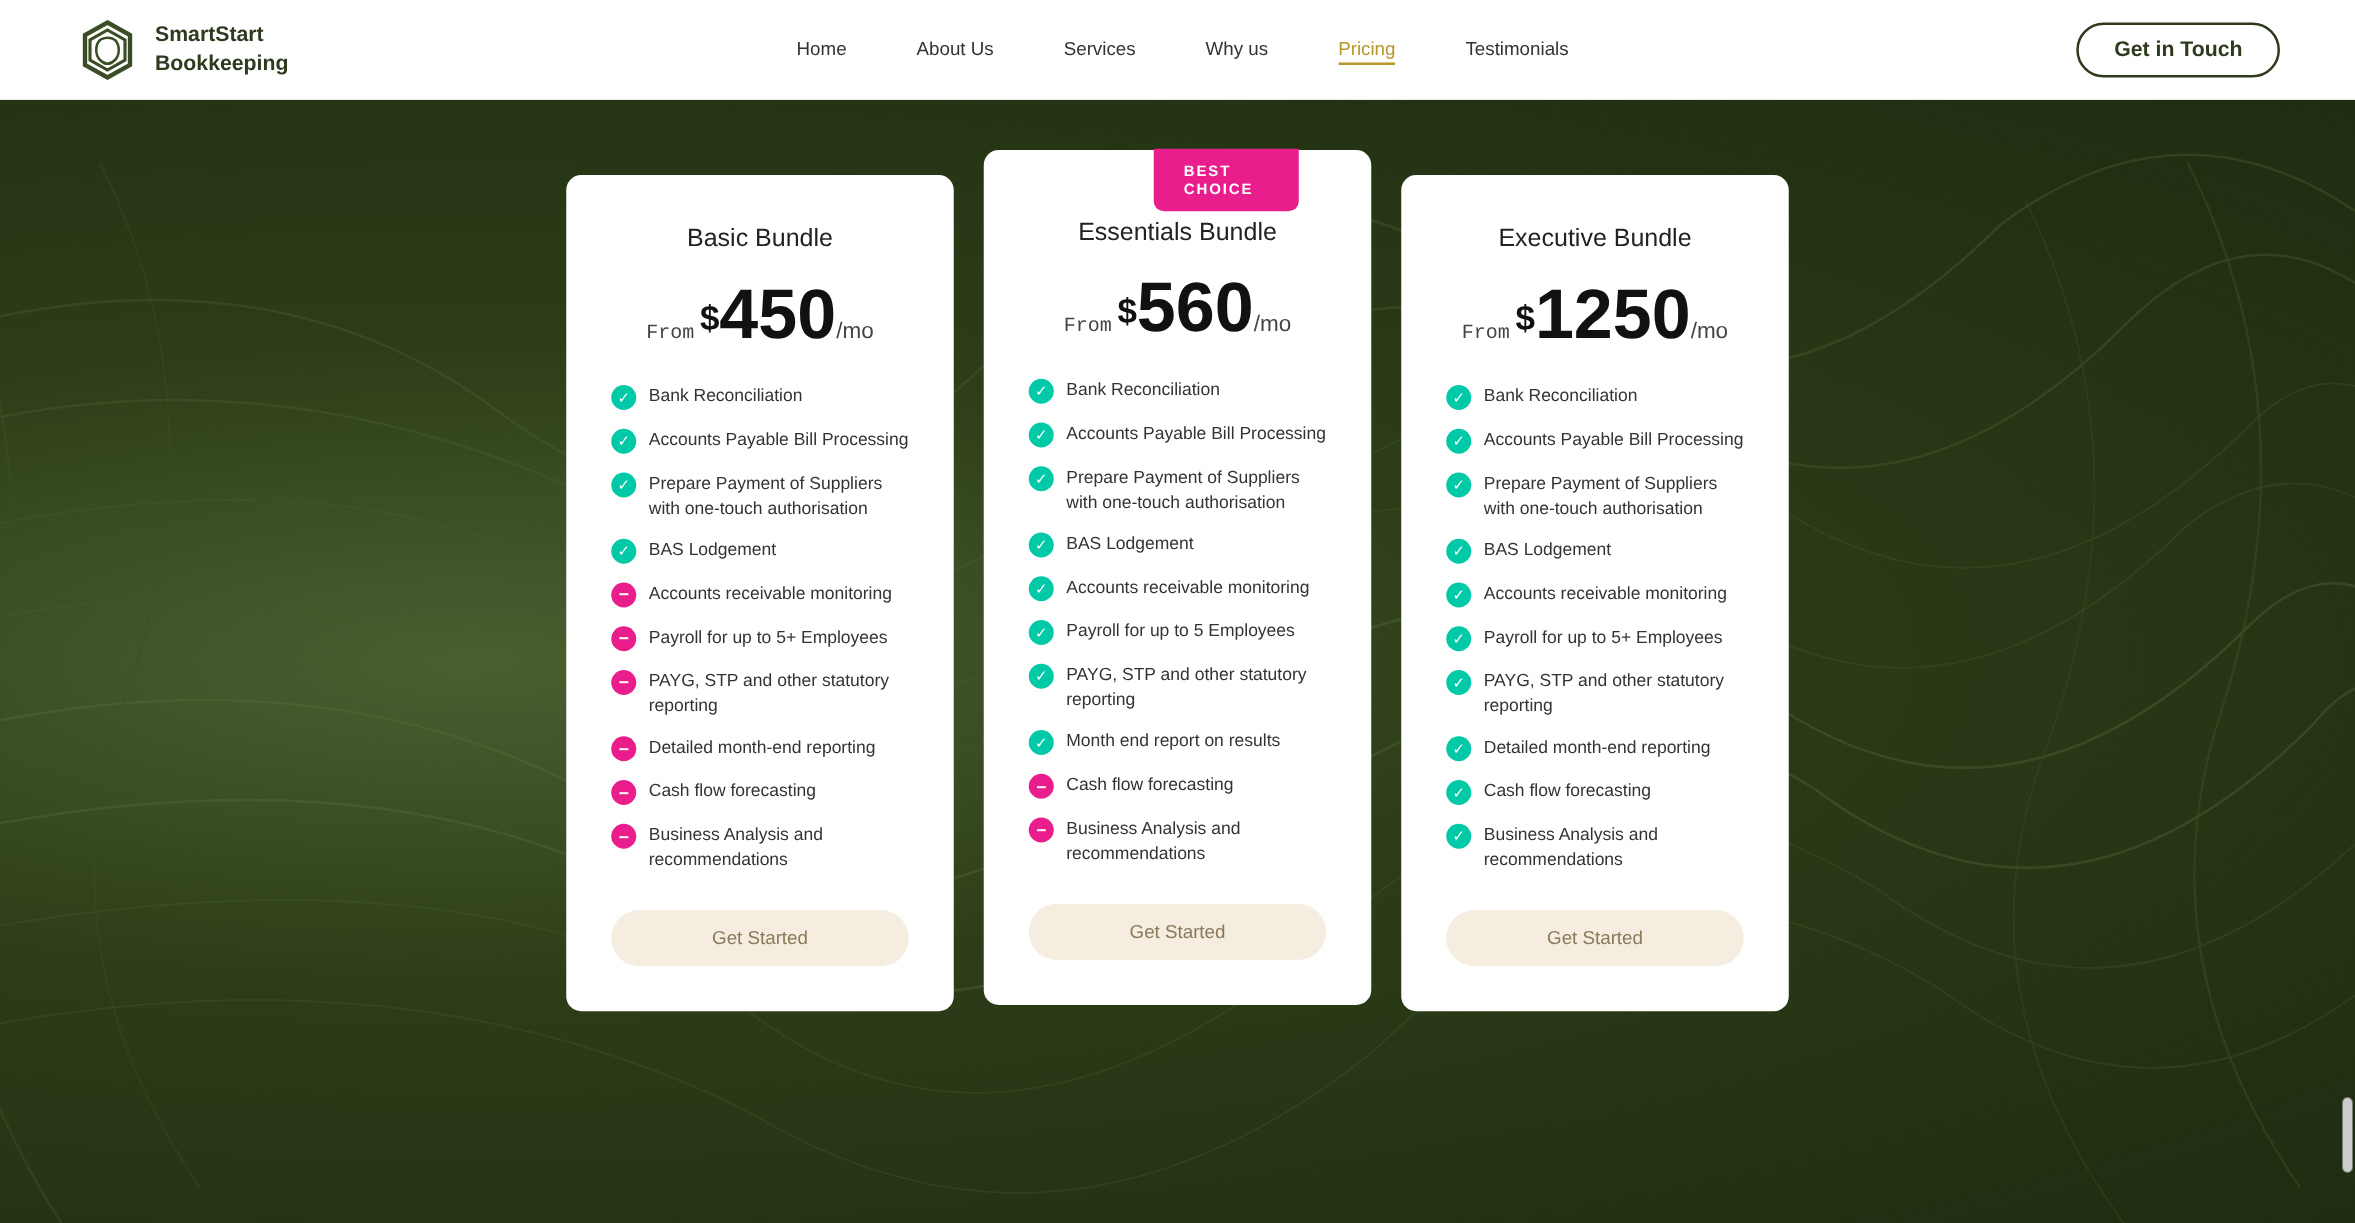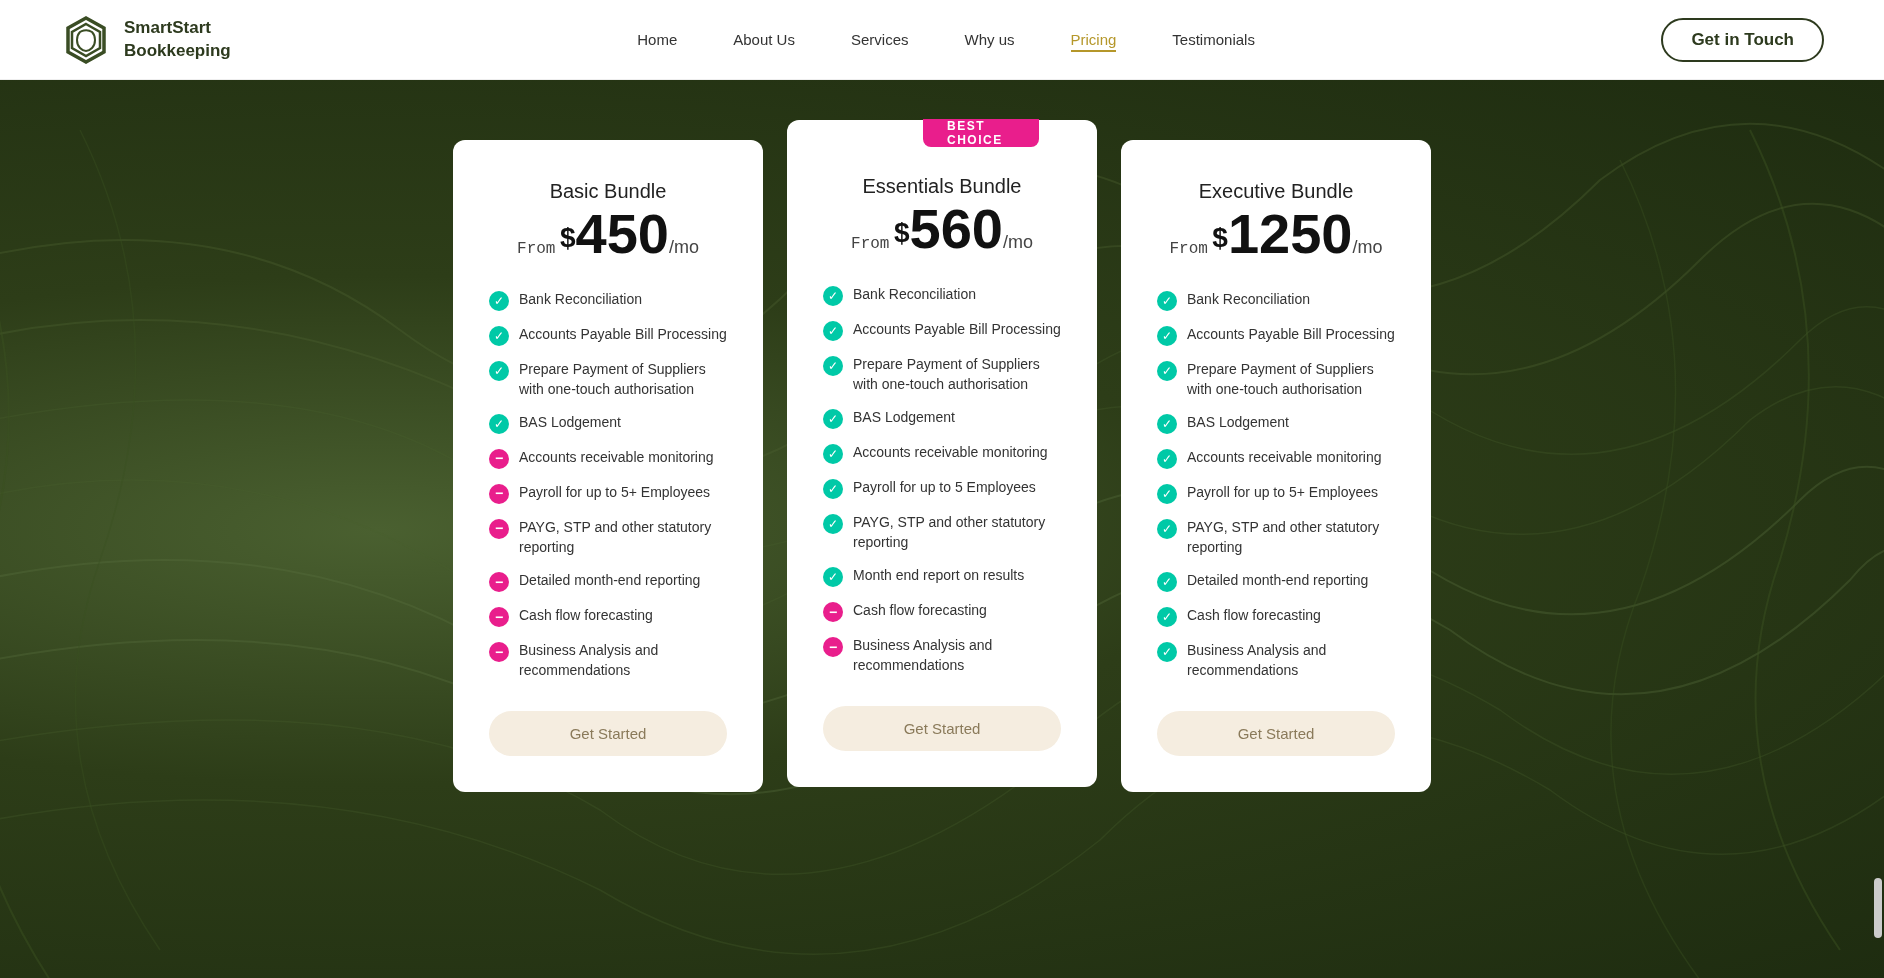--- a/index.html
+++ b/index.html
@@ -108,31 +108,31 @@
     .best-choice-badge {
       position: absolute;
       top: -1px;
       left: 50%;
       transform: translateX(-50%);
       background: #e91e8c;
       color: #fff;
       font-size: 12px;
       font-weight: 700;
       letter-spacing: 1.5px;
-      padding: 0 24px;
+      padding: 11px 24px;
       border-radius: 0 0 8px 8px;
       margin-left: 39px;
     }
 
     .card-title {
       text-align: center;
       font-size: 20px;
       font-weight: 500;
       color: #222;
-      margin-bottom: 3px;
+      margin-bottom: 20px;
     }
 
     .price-area {
       text-align: center;
       margin-bottom: 28px;
     }
     .price-from {
       font-size: 16px;
       color: #444;
       font-weight: 400;

